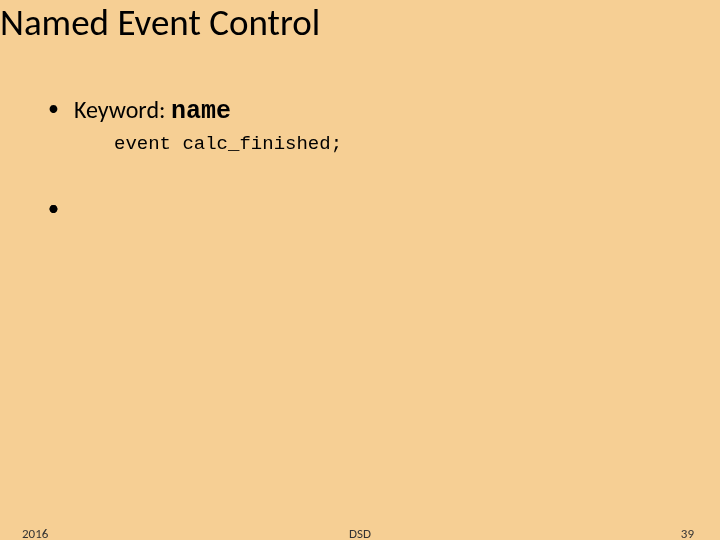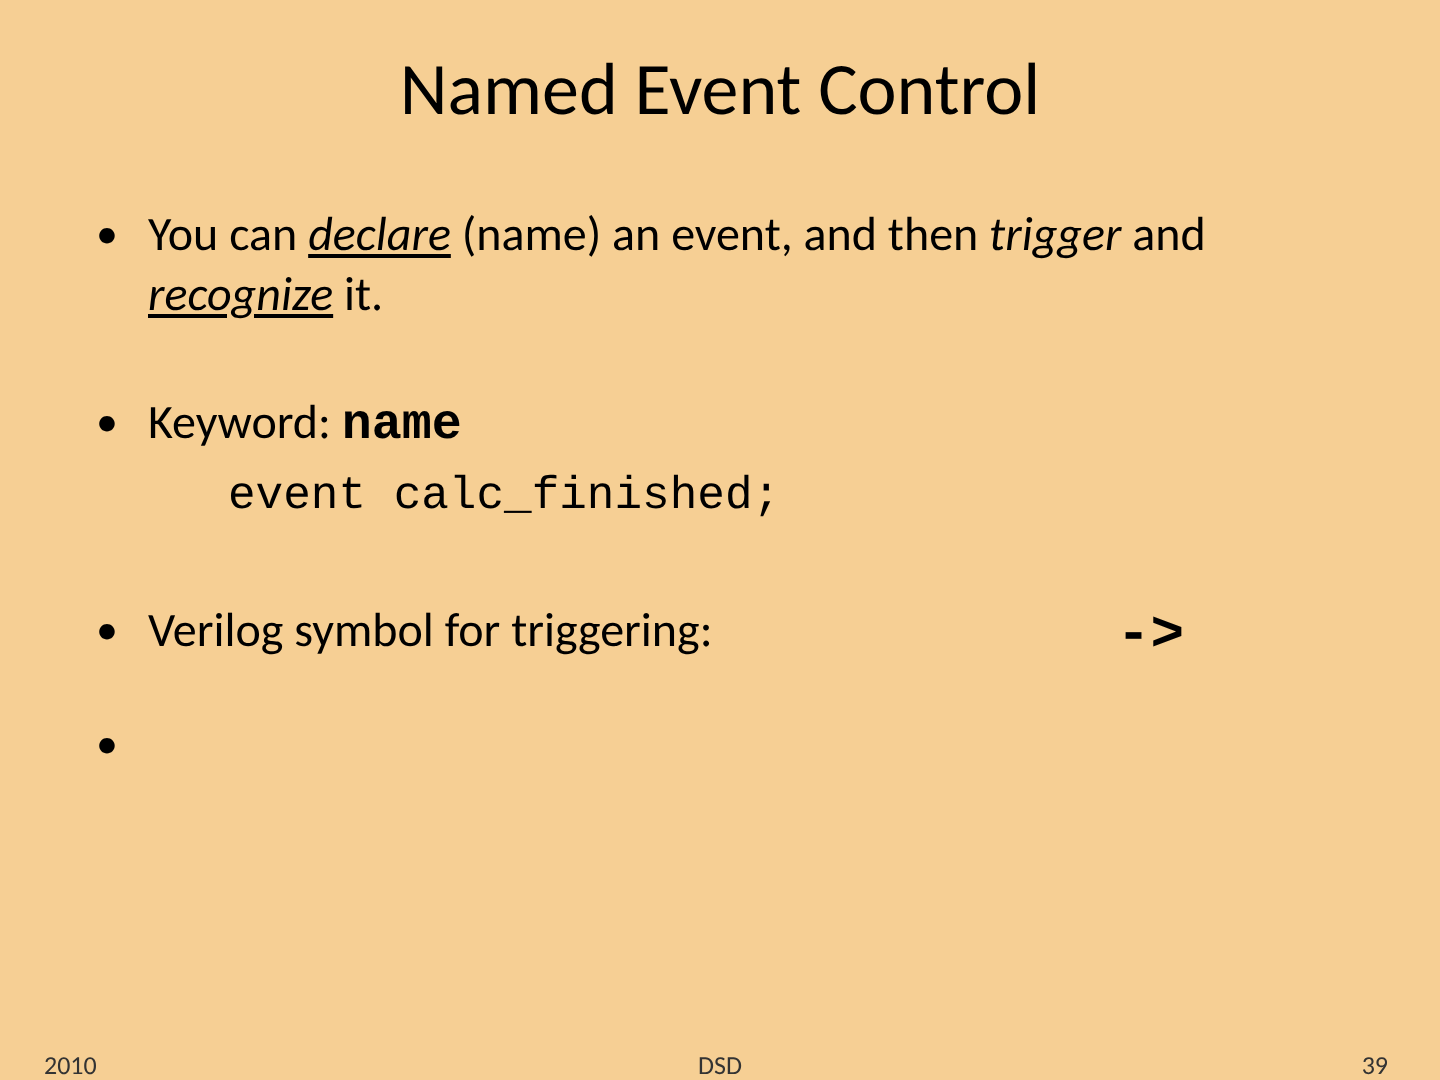--- a/index.html
+++ b/index.html
@@ -6,22 +6,21 @@
 body{
   width:720px;height:540px;
   background:#f6cf94;
   font-family:Calibri,"Segoe UI",Arial,sans-serif;
   color:#000;
   position:relative;
   box-sizing:border-box;
 }
 .title{
   font-size:37px;
-  text-align:center;
-  padding-top:22px;
+  text-align:left;
   padding-bottom:10px;
 }
 ul.outer{
   list-style:none;
   margin:0;
   padding:6px 48px 0 48px;
   font-size:24px;
 }
 ul.outer>li{
   position:relative;
@@ -34,21 +33,21 @@
   content:"•";
   position:absolute;
   left:0;top:0;
   font-size:22px;
 }
 .ital{font-style:italic}
 .under{text-decoration:underline}
 .kw{font-family:"Courier New",monospace;font-weight:bold;font-size:25px}
 .code{
   font-family:"Courier New",monospace;
-  font-size:23px;
+  font-size:19px;
   padding-left:40px;
   display:block;
   margin-top:6px;
 }
 .symline{display:flex}
 .symlabel{flex:0 0 auto}
 .symgap{flex:1 1 auto}
 .sym{
   font-family:"Courier New",monospace;
   font-weight:bold;
@@ -66,39 +65,31 @@
 .fr{position:absolute;right:26px}
 .tight{margin-top:6px}
 </style>
 </head>
 <body>
 
 <div class="title">Named Event Control</div>
 
 <ul class="outer">
 
-  <li>
-    <span>You can </span><span class="ital under">declare</span><span> (name) an event, and then </span><span class="ital">trigger</span><span> and </span><span class="ital under">recognize</span><span> it.</span>
-  </li>
 
   <li style="margin-top:34px">
     <span>Keyword: </span><span class="kw">name</span>
     <span class="code">event calc_finished;</span>
   </li>
 
   <li style="margin-top:38px">
-    <div class="symline">
-      <span class="symlabel">Verilog symbol for triggering:</span>
-      <span class="symgap"></span>
-      <span class="sym">-&gt;</span>
-    </div>
   </li>
 
   <li class="tight">
   </li>
 
 </ul>
 
 <div class="footer">
-  <span class="fl">2010</span>
+  <span class="fl">2016</span>
   <span class="fc">DSD</span>
   <span class="fr">39</span>
 </div>
 
 </body></html>

